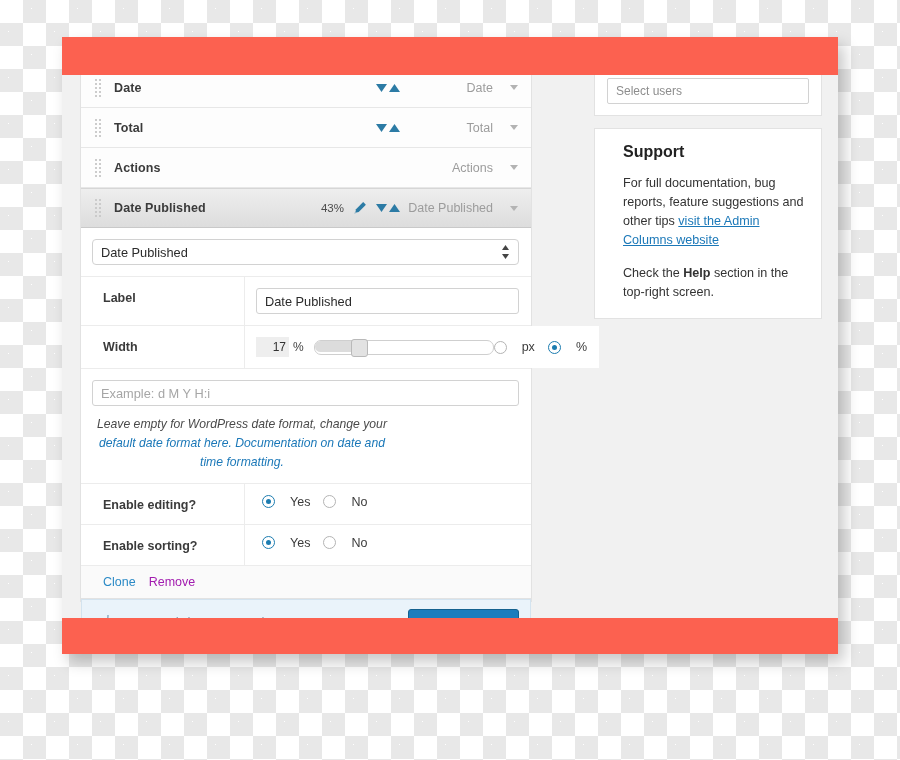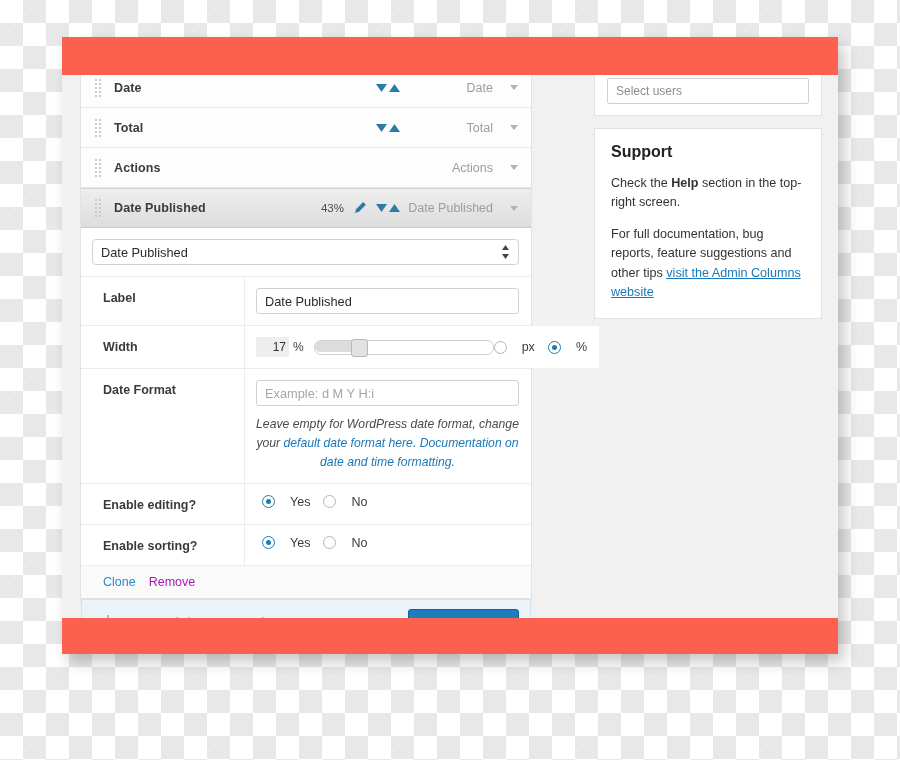--- a/index.html
+++ b/index.html
@@ -131,21 +131,21 @@
   .instr-row{
     background:#f4f4f4;border-top:1px solid #e4e4e4;padding:10px 12px;
     display:flex;align-items:center;height:48px;box-sizing:border-box;
   }
   .instr-label{font-size:12.8px;color:#6b6b6b;}
   .btn-add{
     background:#1d7dbd;border:1px solid #14618f;border-radius:3px;color:#fff;
     font-size:12.8px;padding:6px 13px;margin-left:auto;cursor:pointer;
     font-family:"Liberation Sans",sans-serif;
   }
-  #support-box{margin-top:12px;padding:14px 16px 16px 16px;}
+  #support-box{margin-top:12px;padding:14px 16px 16px 28px;}
   .support-title{font-size:16px;font-weight:bold;color:#222;margin:0 0 13px 0;}
   .support-p{font-size:12.6px;color:#333;line-height:1.52;margin:0 0 13px 0;}
   .support-p:last-child{margin-bottom:0;}
   .support-p b{font-weight:bold;}
   .support-p a{color:#1b78b8;text-decoration:underline;}
 </style>
 </head>
 <body>
 
 <div id="frame">
@@ -251,21 +251,20 @@
               <span class="radio"></span>
               <span class="rl">px</span>
               <span class="radio on"></span>
               <span class="rl last">%</span>
             </div>
           </div>
         </div>
       </div>
 
       <div class="form-row">
-        <div class="f-label">Date Format</div>
         <div class="f-field">
           <input class="txt" type="text" placeholder="Example: d M Y H:i" style="">
           <div class="help">
             <span>Leave empty for WordPress date format, change your </span><a href="#">default date format here.</a><a href="#"> Documentation on date and time formatting.</a>
           </div>
         </div>
       </div>
 
       <div class="form-row">
         <div class="f-label">Enable editing?</div>
@@ -309,19 +308,19 @@
 
     <div id="right-panel">
       <div class="box">
         <div class="inner-pad">
           <div class="sel-users">Select users</div>
         </div>
       </div>
 
       <div class="box" id="support-box">
         <div class="support-title">Support</div>
+        <p class="support-p"><span>For full documentation, bug reports, feature suggestions and other tips </span><a href="#">visit the Admin Columns website</a></p>
         <p class="support-p"><span>Check the </span><b>Help</b><span> section in the top-right screen.</span></p>
-        <p class="support-p"><span>For full documentation, bug reports, feature suggestions and other tips </span><a href="#">visit the Admin Columns website</a></p>
       </div>
     </div>
 
   </div>
 </div>
 
 </body></html>

